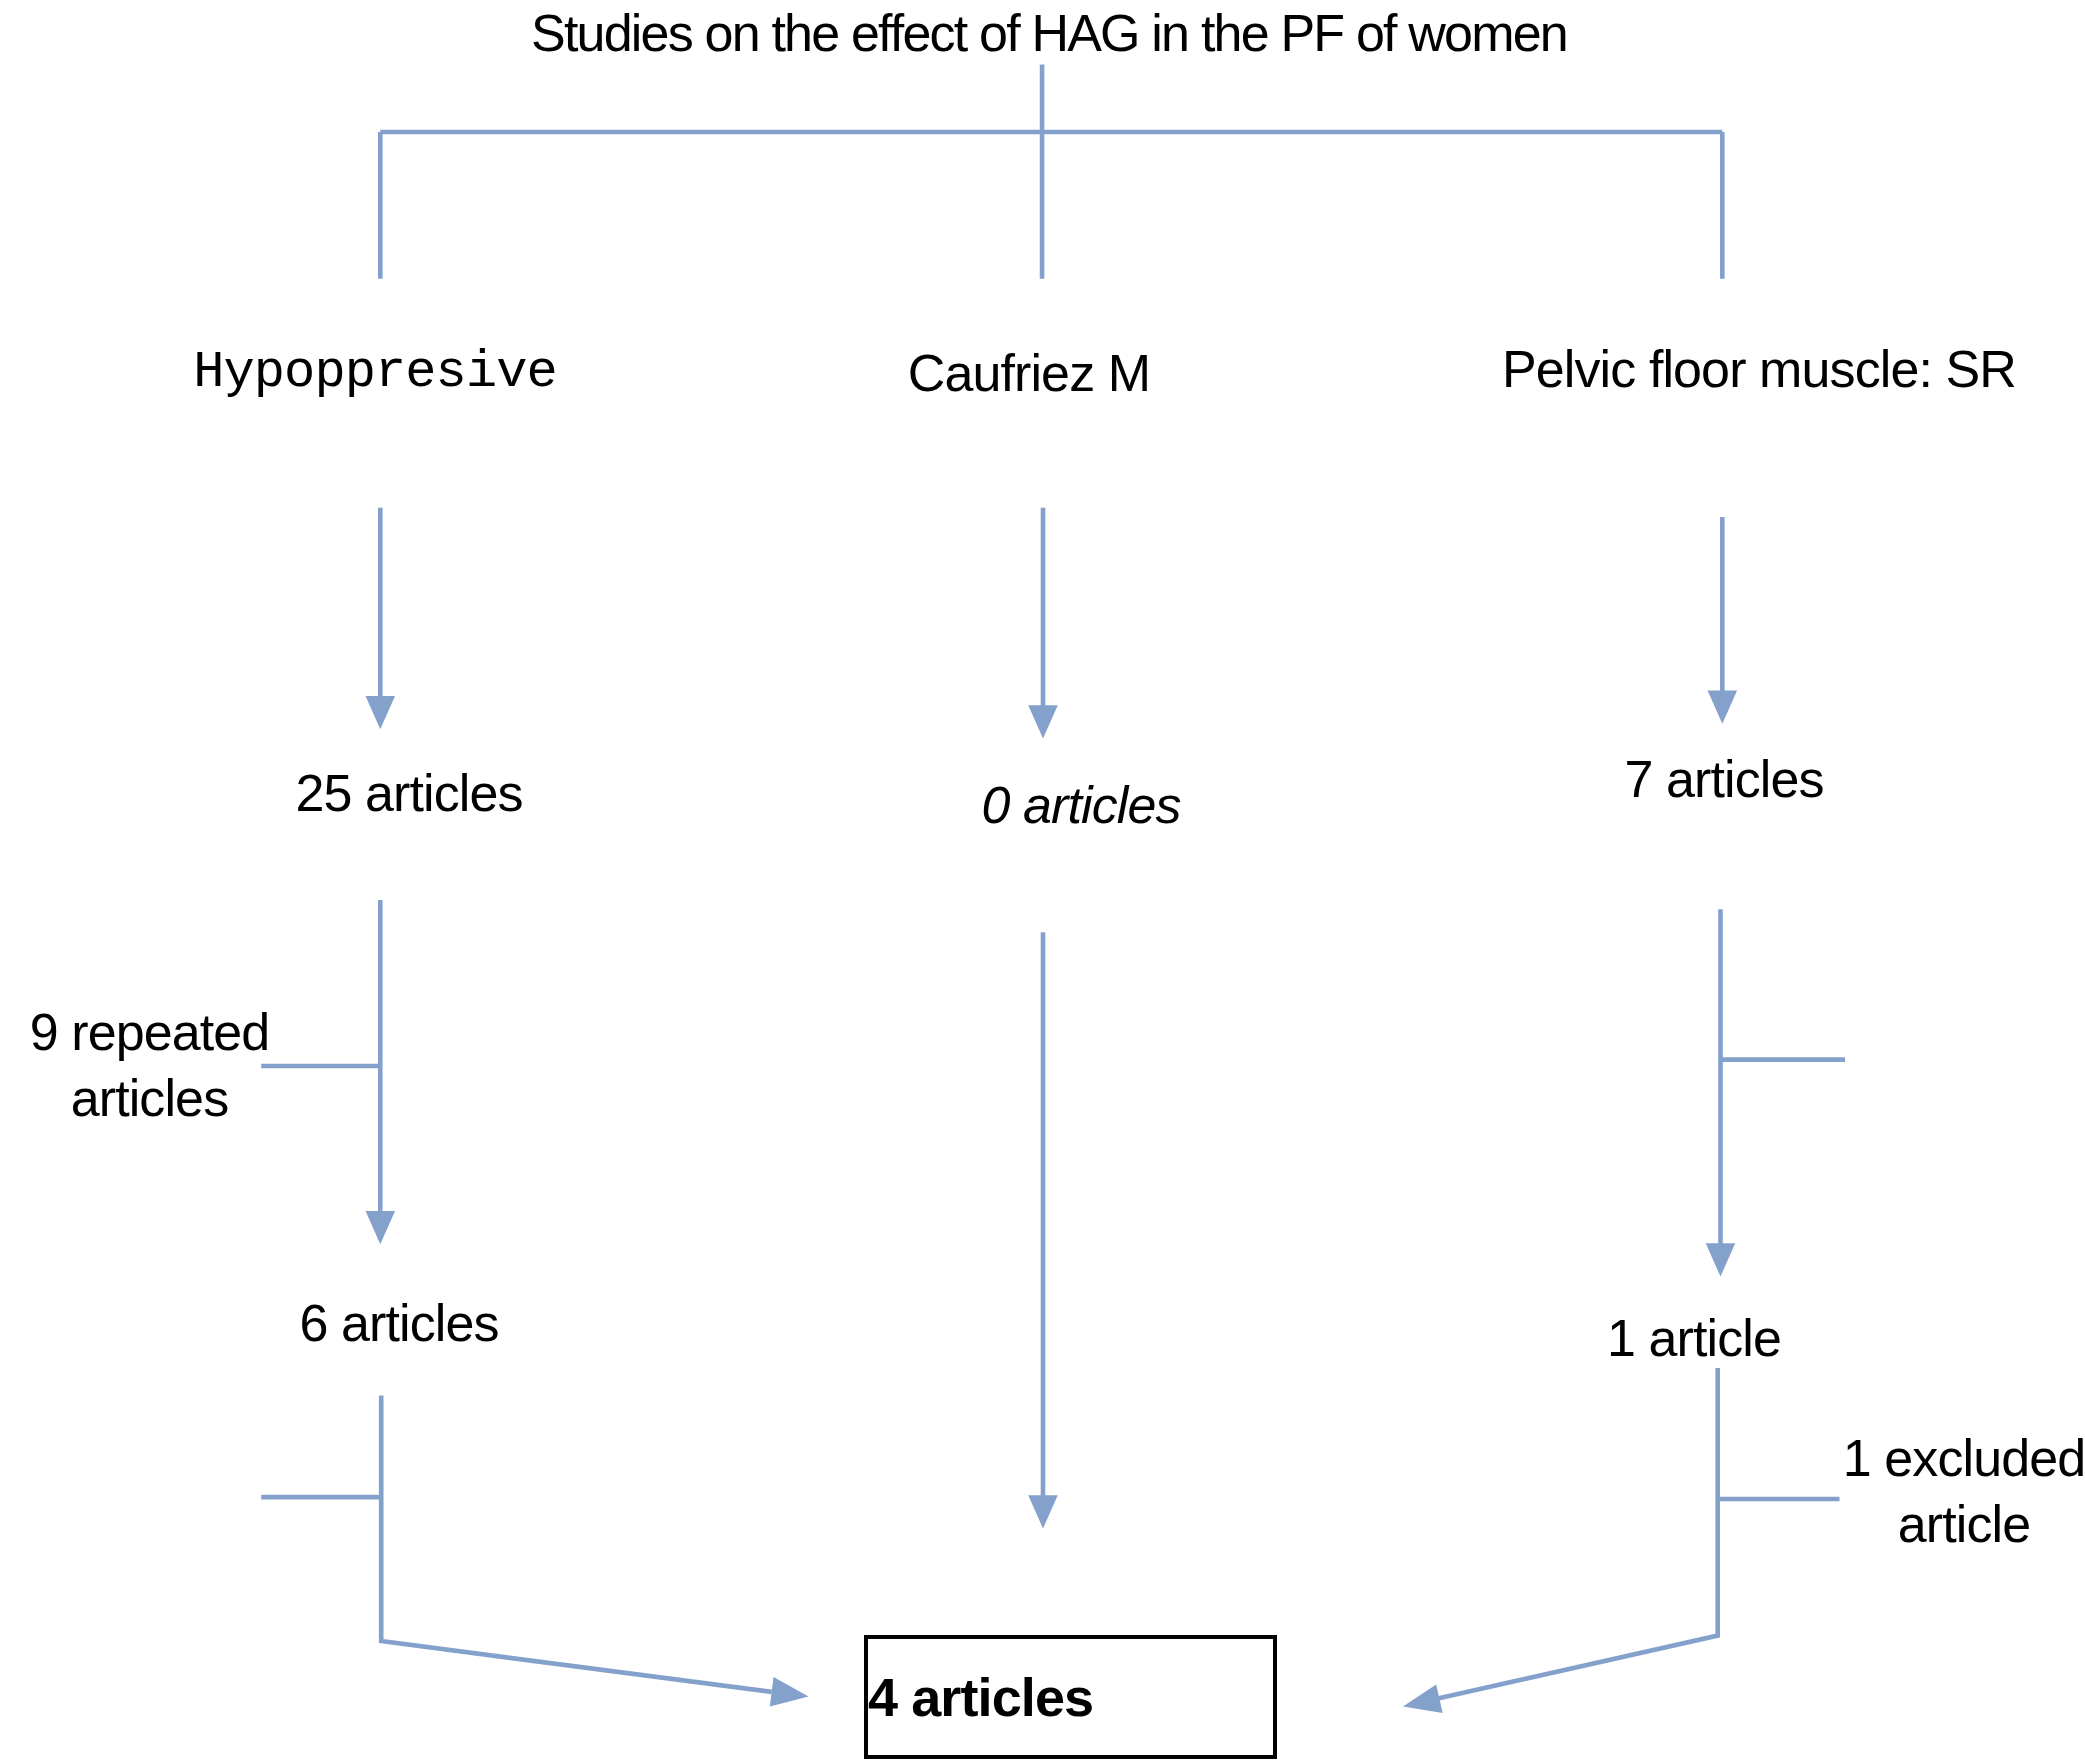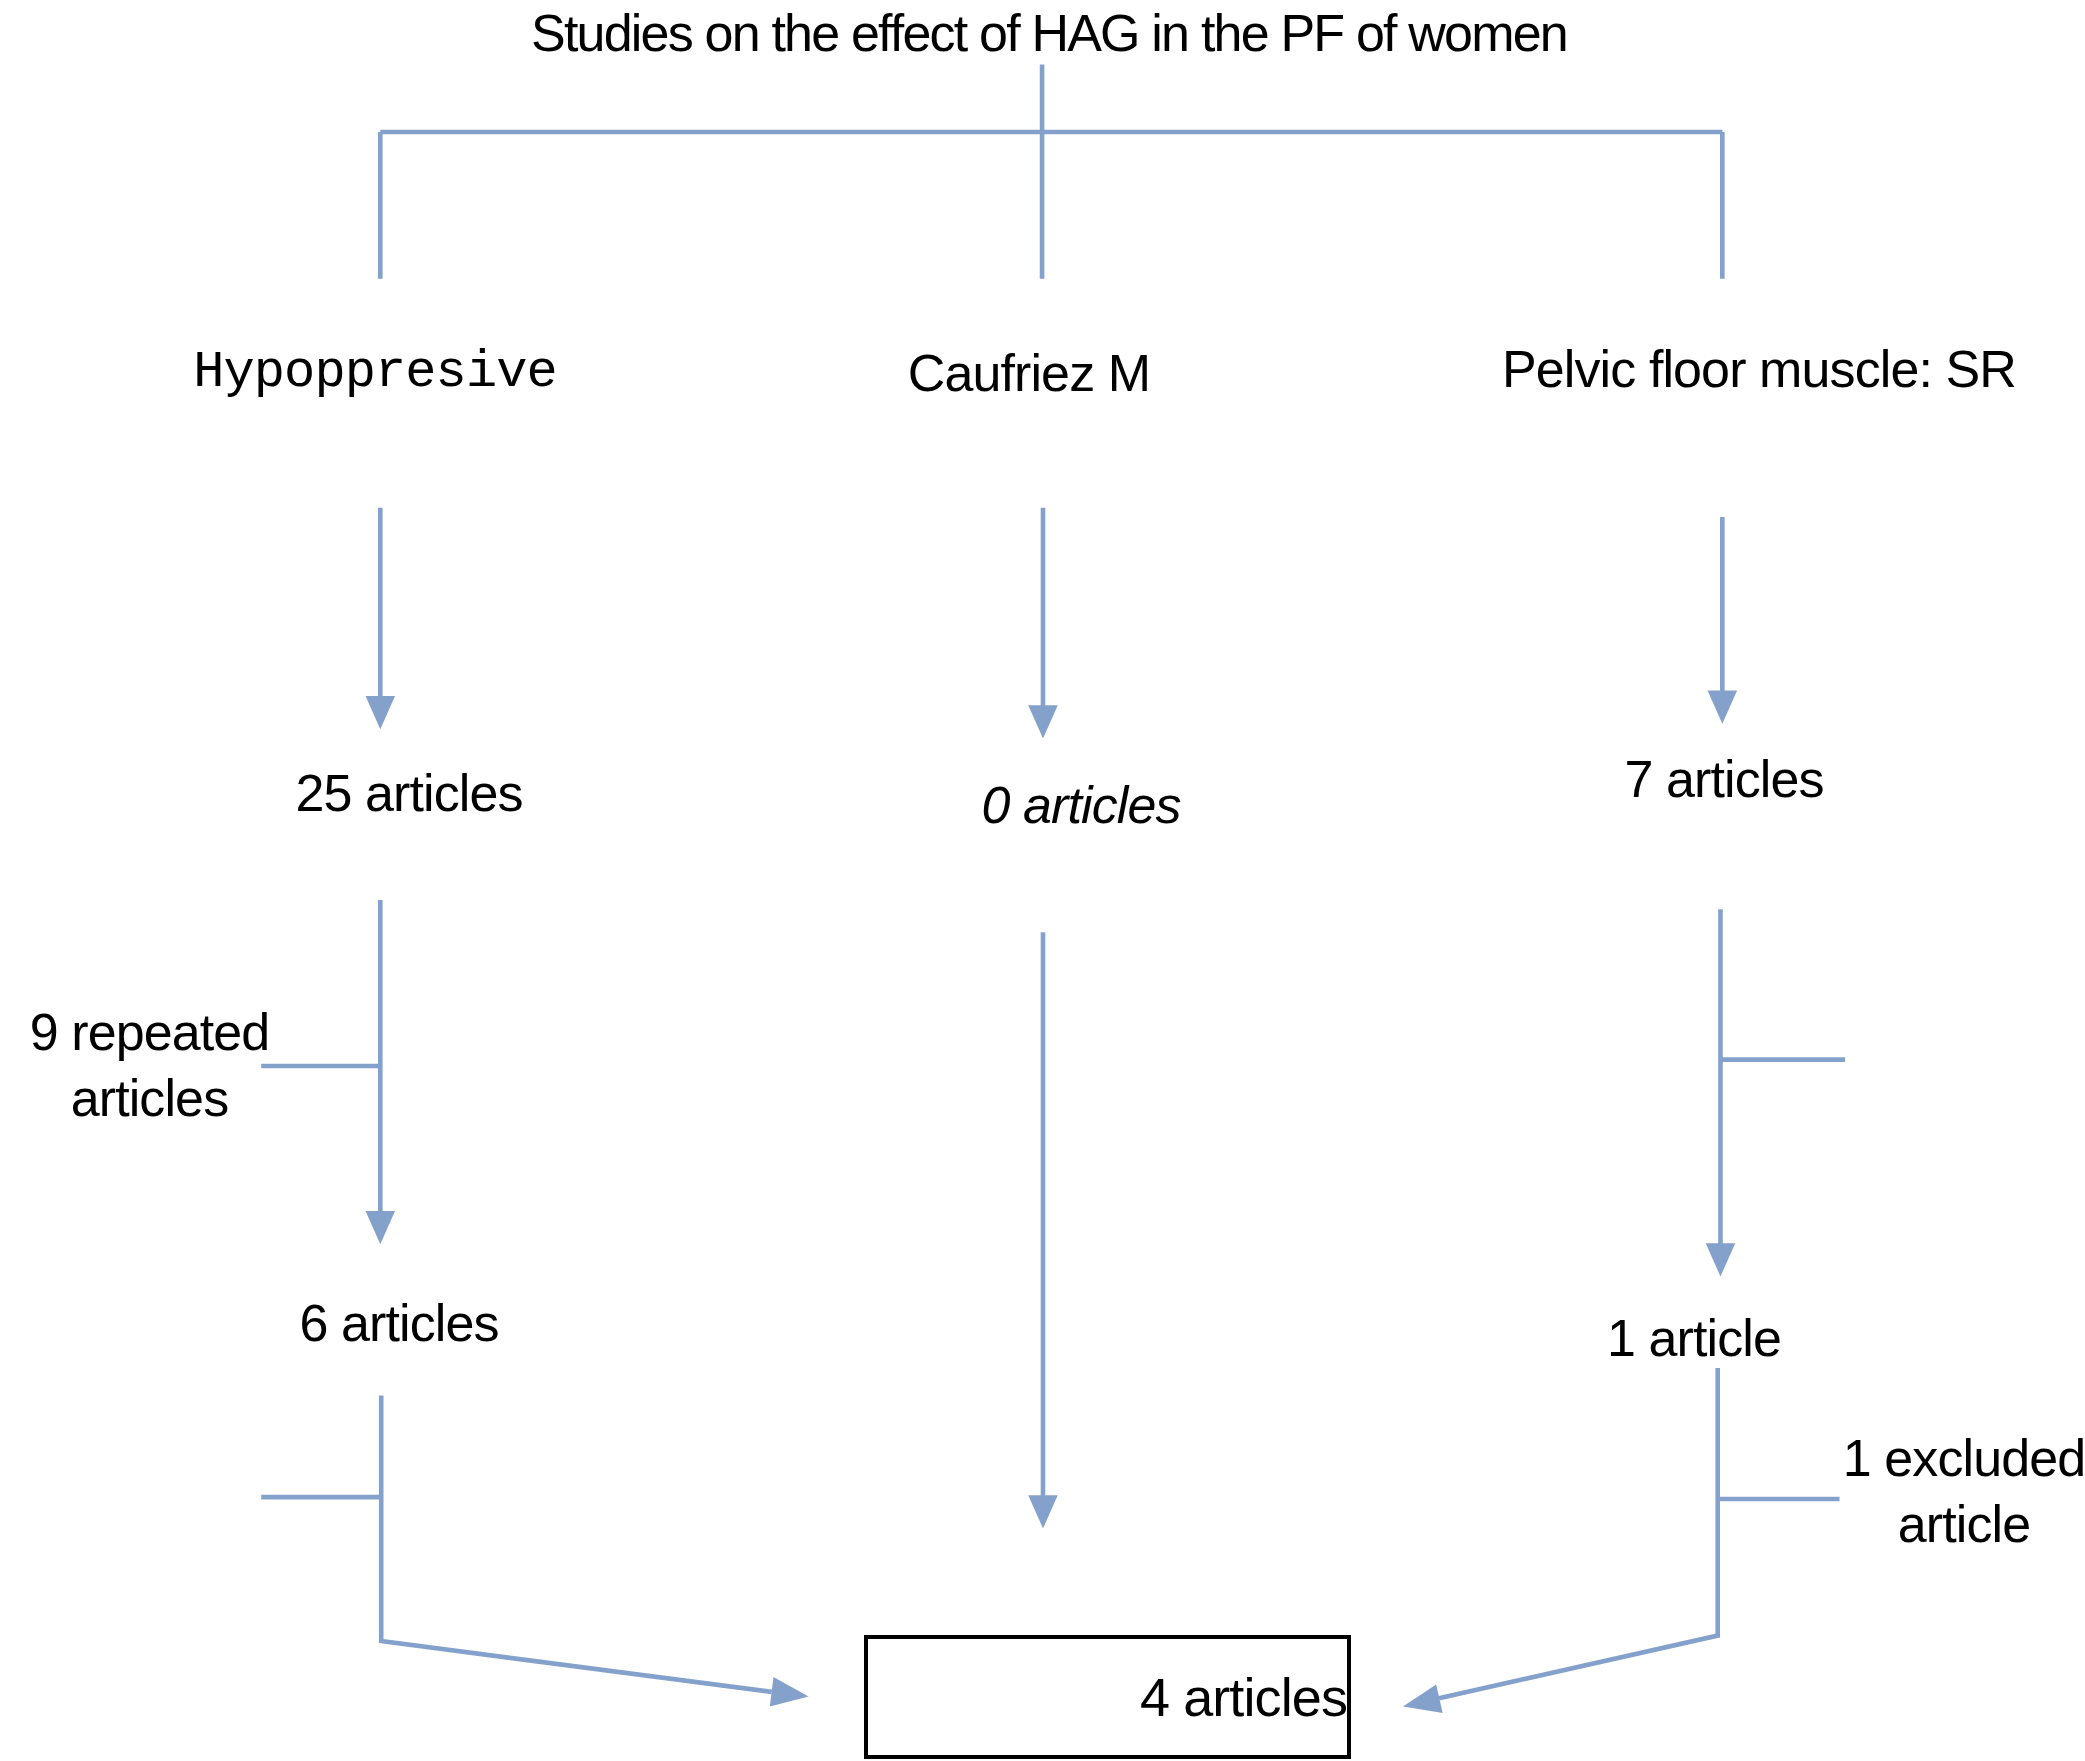--- a/index.html
+++ b/index.html
@@ -43,28 +43,29 @@
   }
   .center { transform: translateX(-50%); text-align: center; }
   .wrapblock {
     white-space: normal;
     text-align: center;
   }
   .title { letter-spacing: -1.8px; }
   .final-box {
     position: absolute;
     left: 864px; top: 1635px;
-    width: 487px; height: 124px;
+    width: 413px; height: 124px;
     border: 4.6px solid var(--box-border);
     background: var(--background);
     display: flex;
     align-items: center;
-    justify-content: flex-end;
+    justify-content: flex-start;
     font-size: 54px;
     letter-spacing: -0.9px;
+    font-weight: bold;
   }
 </style>
 </head>
 <body>
 
 <div class="canvas">
 
   <svg class="wires" viewBox="0 0 2260 1909" aria-hidden="true">
 
     <g>

